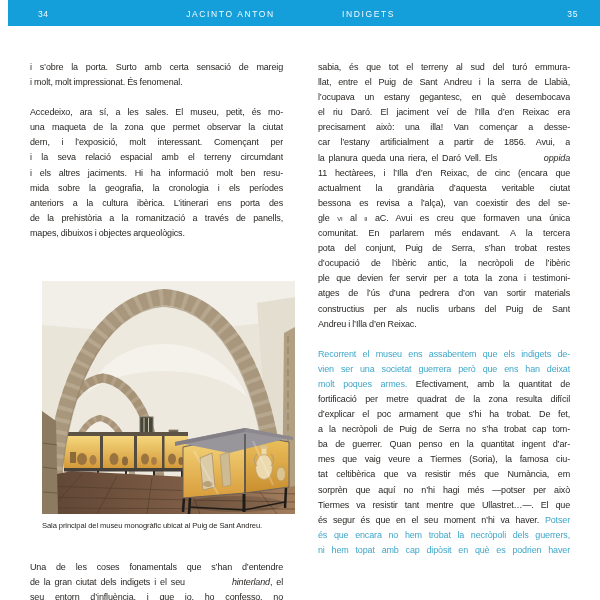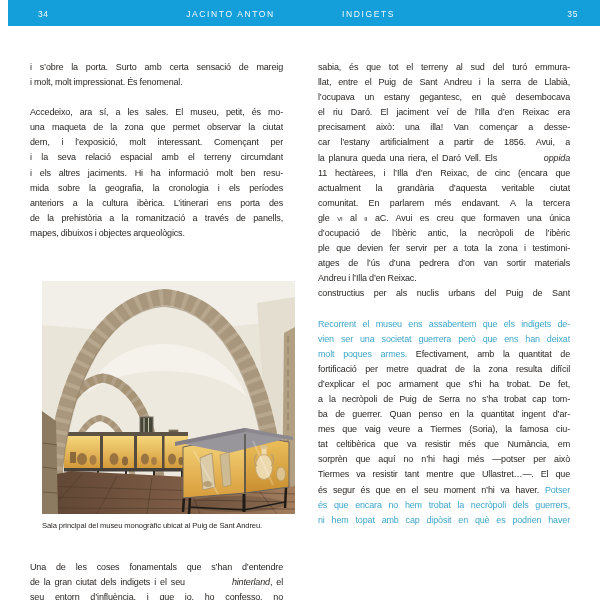--- a/index.html
+++ b/index.html
@@ -212,27 +212,29 @@
     <div class="para">
         <div class="line"><span>sabia, és que tot el terreny al sud del turó emmura-</span></div>
         <div class="line"><span>llat, entre el Puig de Sant Andreu i la serra de Llabià,</span></div>
         <div class="line"><span>l’ocupava un estany gegantesc, en què desembocava</span></div>
         <div class="line"><span>el riu Daró. El jaciment veí de l’Illa d’en Reixac era</span></div>
         <div class="line"><span>precisament això: una illa! Van començar a desse-</span></div>
         <div class="line"><span>car l’estany artificialment a partir de 1856. Avui, a</span></div>
         <div class="line"><span>la planura queda una riera, el Daró Vell. Els </span><span class="i">oppida</span></div>
         <div class="line"><span>11 hectàrees, i l’Illa d’en Reixac, de cinc (encara que</span></div>
         <div class="line"><span>actualment la grandària d’aquesta veritable ciutat</span></div>
+        <div class="line"><span>bessona es revisa a l’alça), van coexistir des del se-</span></div>
+        <div class="line"><span>gle </span><span class="sc">vi</span><span> al </span><span class="sc">ii</span><span> aC. Avui es creu que formaven una única</span></div>
         <div class="line"><span>comunitat. En parlarem més endavant. A la tercera</span></div>
-        <div class="line"><span>gle </span><span class="sc">vi</span><span> al </span><span class="sc">ii</span><span> aC. Avui es creu que formaven una única</span></div>
+        <div class="line"><span>pota del conjunt, Puig de Serra, s’han trobat restes</span></div>
         <div class="line"><span>d’ocupació de l’ibèric antic, la necròpoli de l’ibèric</span></div>
         <div class="line"><span>ple que devien fer servir per a tota la zona i testimoni-</span></div>
         <div class="line"><span>atges de l’ús d’una pedrera d’on van sortir materials</span></div>
+        <div class="line"><span>constructius per als nuclis urbans del Puig de Sant</span></div>
         <div class="line last"><span>Andreu i l’Illa d’en Reixac.</span></div>
-        <div class="line"><span>constructius per als nuclis urbans del Puig de Sant</span></div>
       </div>
     <div class="para gapx">
         <div class="line"><span class="b">Recorrent el museu ens assabentem que els indigets de-</span></div>
         <div class="line"><span class="b">vien ser una societat guerrera però que ens han deixat</span></div>
         <div class="line"><span class="b">molt poques armes.</span><span> Efectivament, amb la quantitat de</span></div>
         <div class="line"><span>fortificació per metre quadrat de la zona resulta difícil</span></div>
         <div class="line"><span>d’explicar el poc armament que s’hi ha trobat. De fet,</span></div>
         <div class="line"><span>a la necròpoli de Puig de Serra no s’ha trobat cap tom-</span></div>
         <div class="line"><span>ba de guerrer. Quan penso en la quantitat ingent d’ar-</span></div>
         <div class="line"><span>mes que vaig veure a Tiermes (Soria), la famosa ciu-</span></div>

